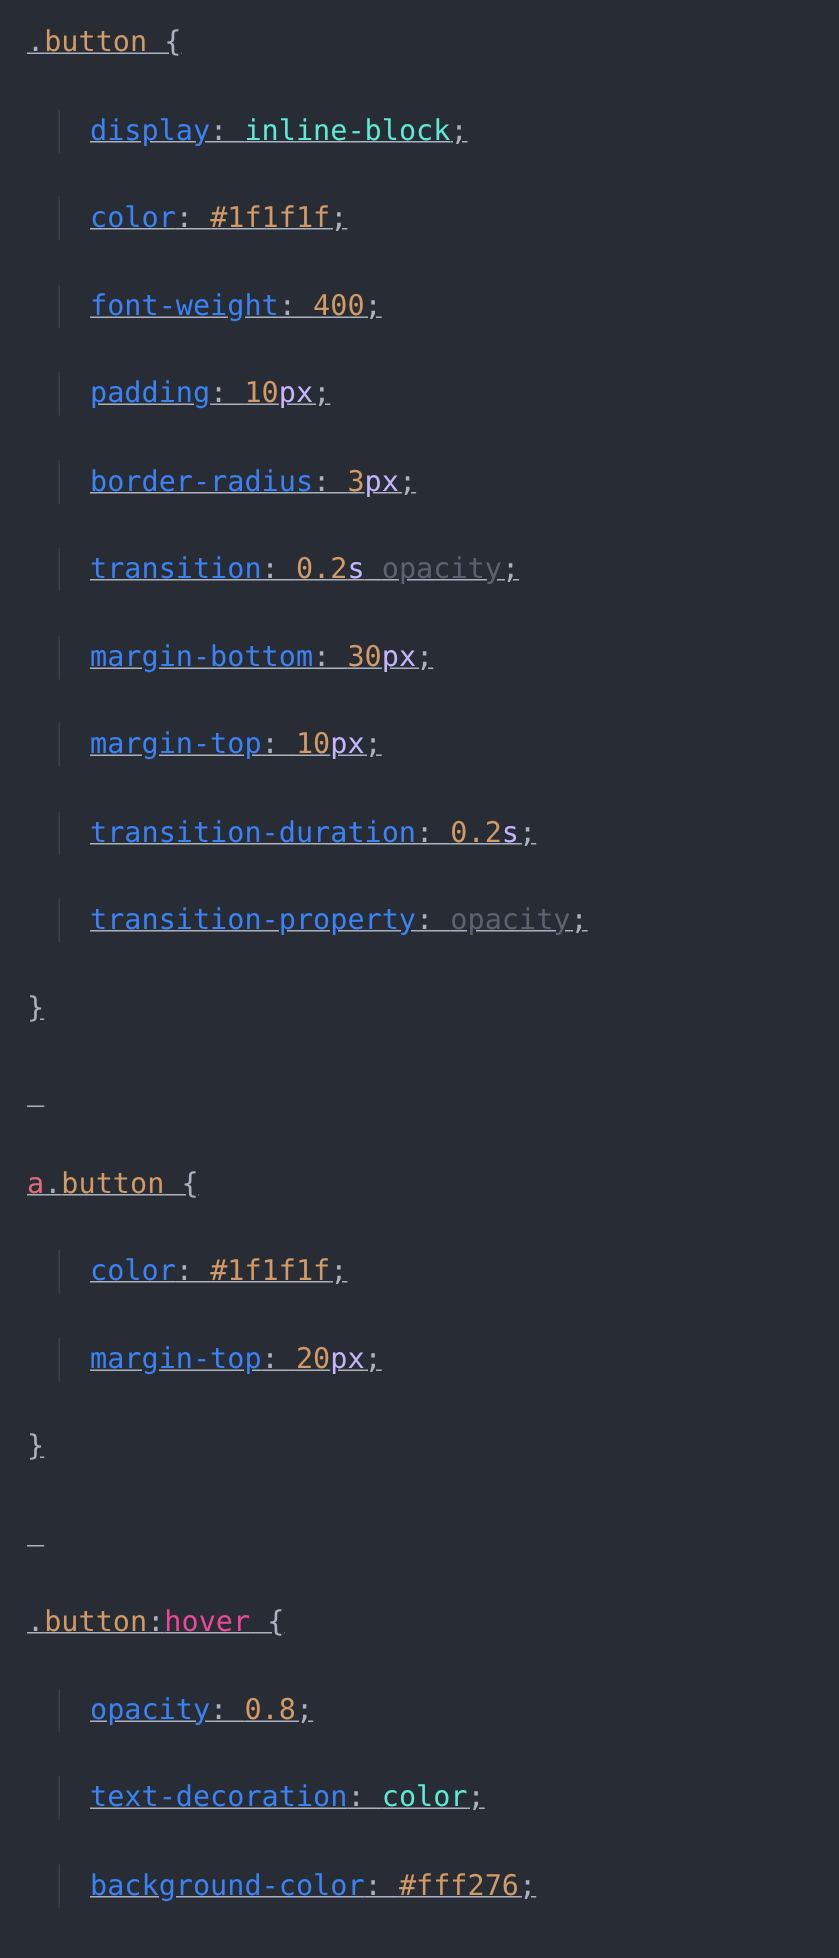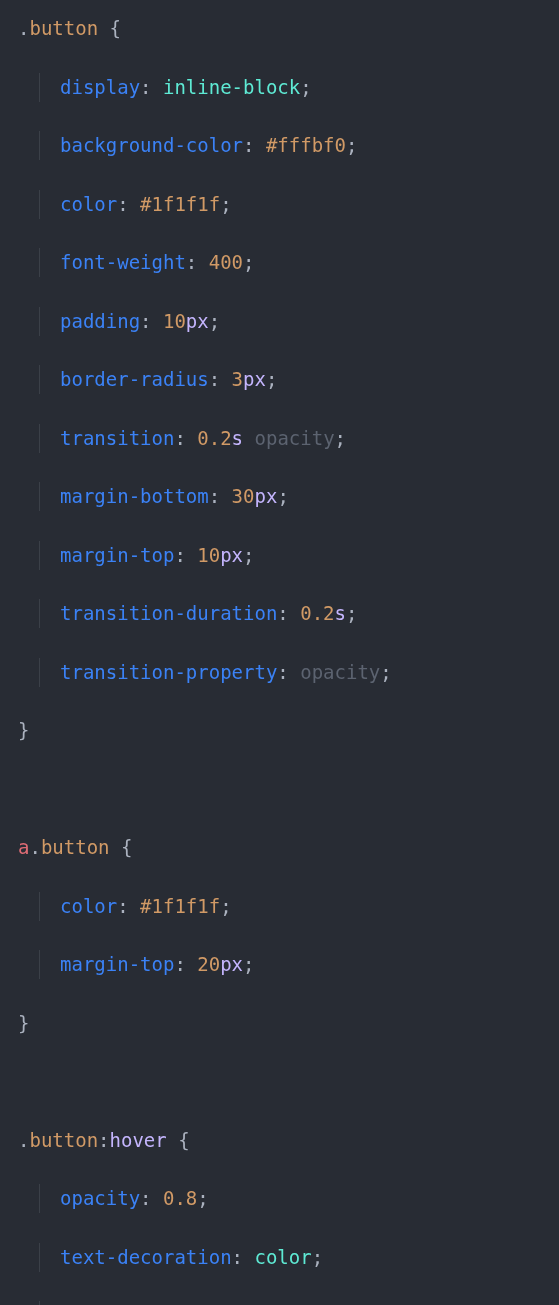--- a/index.html
+++ b/index.html
@@ -14,46 +14,46 @@
     box-sizing: border-box;
   }
   pre {
     margin: 0;
     white-space: pre;
   }
   .line {
     display: block;
     position: relative;
     padding-left: 0;
+    text-decoration: underline;
   }
   .indent-guide {
     position: absolute;
     left: 21px;
     top: 0;
     bottom: 0;
     width: 1px;
     background: #3b4048;
   }
   .pad { padding-left: 42px; }
   .sel   { color: #d19a66; }   
   .tag   { color: #e06c75; }   
-  .pseudo{ color: #c4b5fd; }
+  .pseudo{ color: #ec4899; }
   .prop  { color: #3b82f6; }   
   .val   { color: #5eead4; }   
   .num   { color: #d19a66; }
   .unit  { color: #c4b5fd; }
   .punct { color: #abb2bf; }
   .dim   { color: #5c6370; }
 </style>
 </head>
 <body>
 
 <pre><span class="line"><span class="punct">.</span><span class="sel">button</span><span class="punct"> {</span></span>
 <span class="line"><span class="indent-guide"></span><span class="pad"><span class="prop">display</span><span class="punct">: </span><span class="val">inline-block</span><span class="punct">;</span></span></span>
-<span class="line"><span class="indent-guide"></span><span class="pad"><span class="prop">background-color</span><span class="punct">: </span><span class="num">#fffbf0</span><span class="punct">;</span></span></span>
 <span class="line"><span class="indent-guide"></span><span class="pad"><span class="prop">color</span><span class="punct">: </span><span class="num">#1f1f1f</span><span class="punct">;</span></span></span>
 <span class="line"><span class="indent-guide"></span><span class="pad"><span class="prop">font-weight</span><span class="punct">: </span><span class="num">400</span><span class="punct">;</span></span></span>
 <span class="line"><span class="indent-guide"></span><span class="pad"><span class="prop">padding</span><span class="punct">: </span><span class="num">10</span><span class="unit">px</span><span class="punct">;</span></span></span>
 <span class="line"><span class="indent-guide"></span><span class="pad"><span class="prop">border-radius</span><span class="punct">: </span><span class="num">3</span><span class="unit">px</span><span class="punct">;</span></span></span>
 <span class="line"><span class="indent-guide"></span><span class="pad"><span class="prop">transition</span><span class="punct">: </span><span class="num">0.2</span><span class="unit">s</span><span class="val"> </span><span class="dim">opacity</span><span class="punct">;</span></span></span>
 <span class="line"><span class="indent-guide"></span><span class="pad"><span class="prop">margin-bottom</span><span class="punct">: </span><span class="num">30</span><span class="unit">px</span><span class="punct">;</span></span></span>
 <span class="line"><span class="indent-guide"></span><span class="pad"><span class="prop">margin-top</span><span class="punct">: </span><span class="num">10</span><span class="unit">px</span><span class="punct">;</span></span></span>
 <span class="line"><span class="indent-guide"></span><span class="pad"><span class="prop">transition-duration</span><span class="punct">: </span><span class="num">0.2</span><span class="unit">s</span><span class="punct">;</span></span></span>
 <span class="line"><span class="indent-guide"></span><span class="pad"><span class="prop">transition-property</span><span class="punct">: </span><span class="dim">opacity</span><span class="punct">;</span></span></span>
 <span class="line"><span class="punct">}</span></span>

